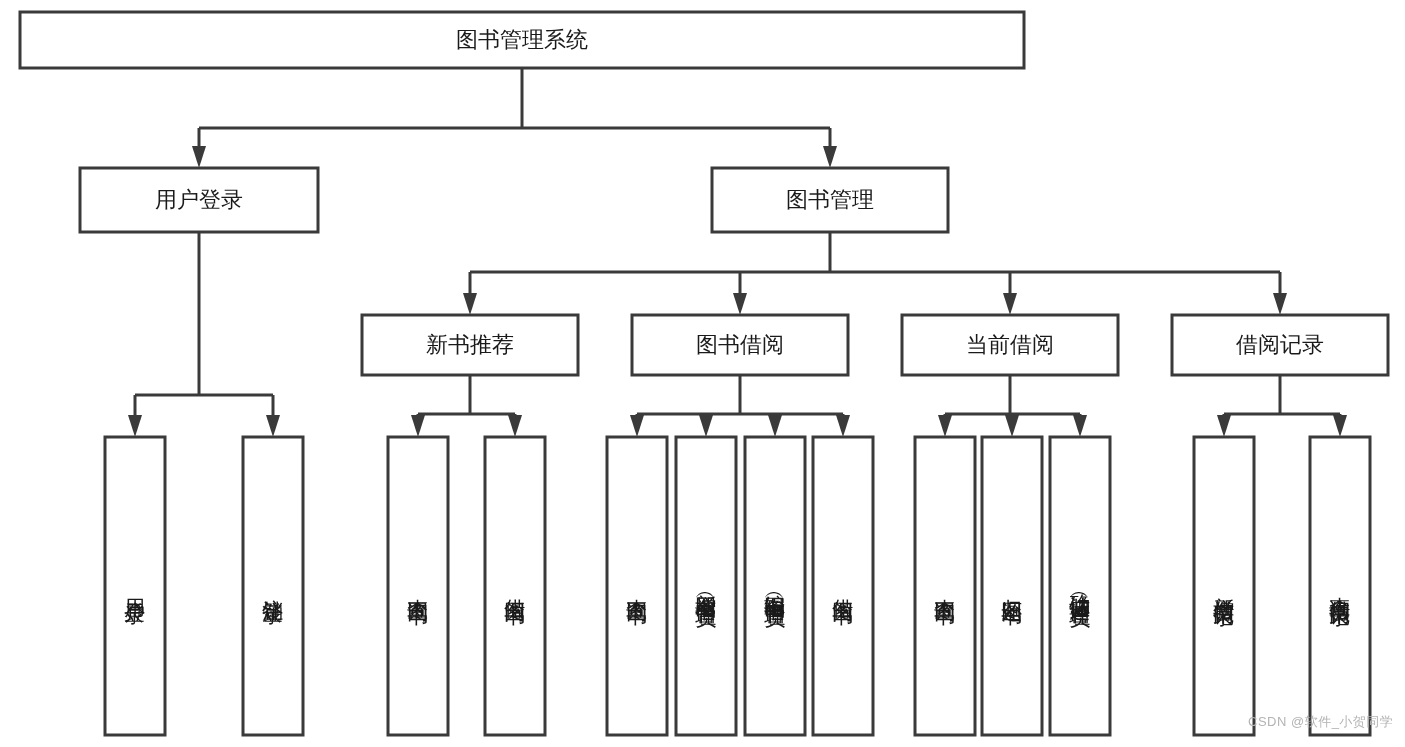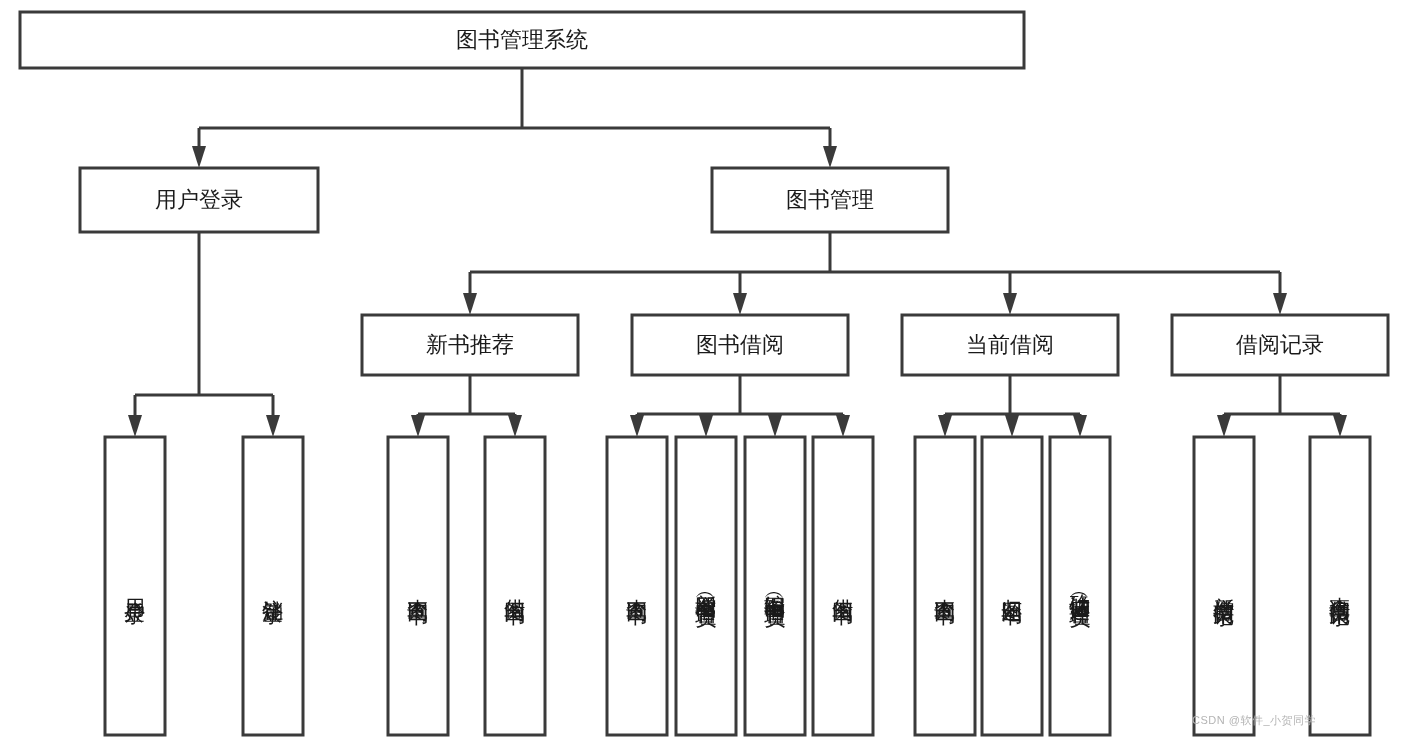--- a/index.html
+++ b/index.html
@@ -59,24 +59,24 @@
     letter-spacing: 2px;
     display: flex;
     align-items: center;
     justify-content: center;
     text-align: center;
     white-space: nowrap;
     pointer-events: none;
   }
   .watermark {
     position: absolute;
-    left: 1192px;
+    left: 1248px;
     top: 713px;
     font-family: "Liberation Sans", "DejaVu Sans", sans-serif;
-    font-size: 11px;
+    font-size: 13px;
     color: #b4b4b4;
     white-space: nowrap;
     letter-spacing: 0.5px;
   }
 </style>
 </head>
 <body>
 
 <div id="diagram-root">
 

